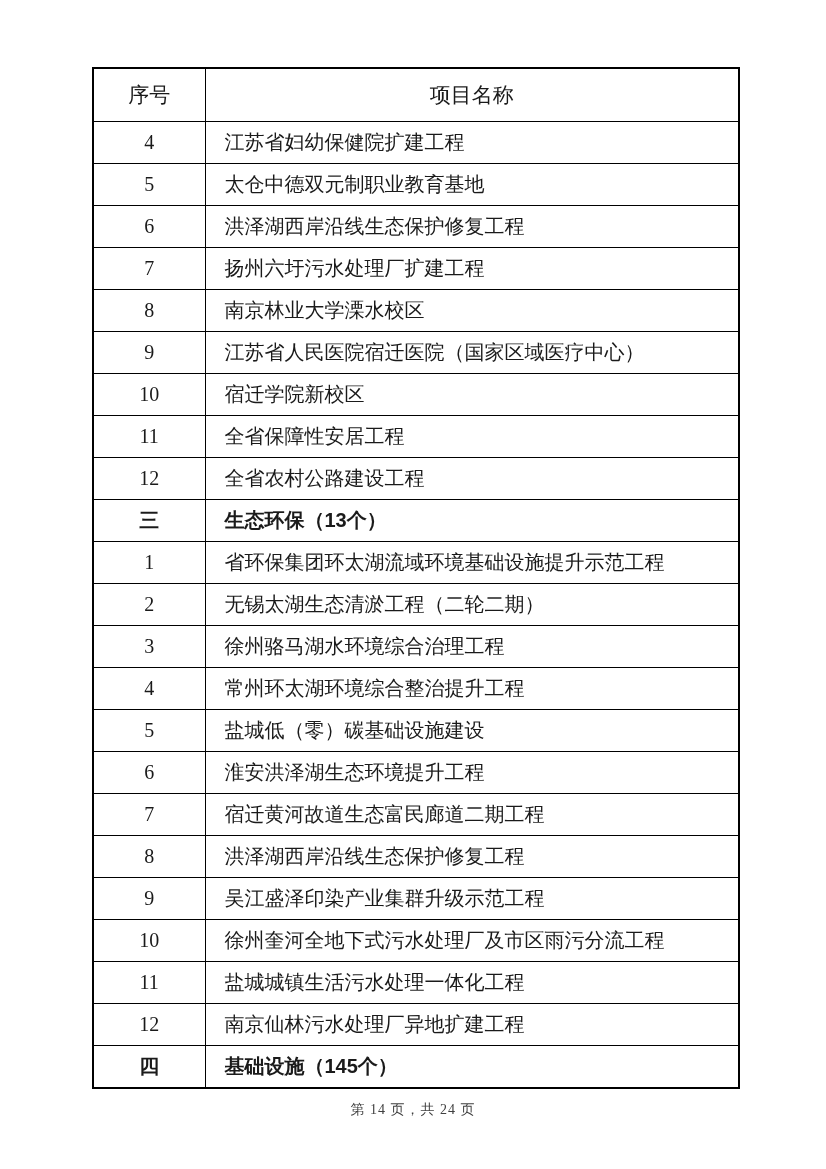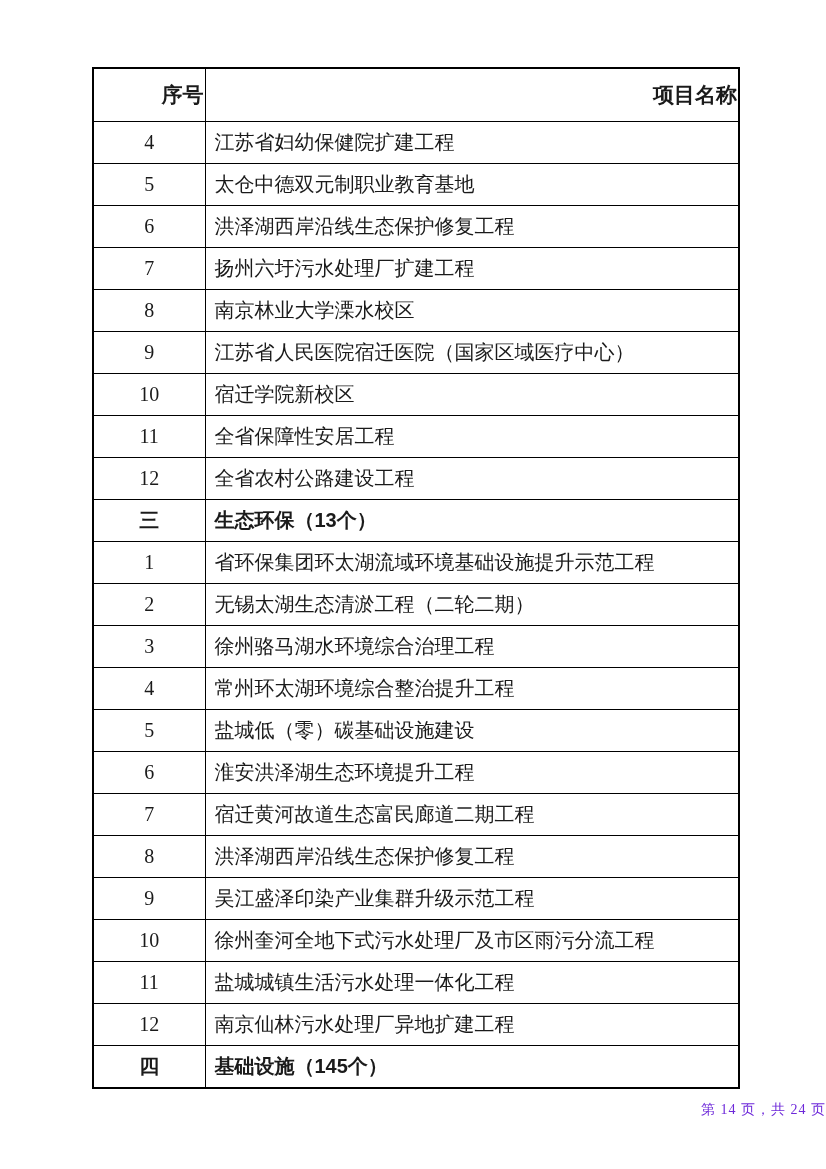--- a/index.html
+++ b/index.html
@@ -23,38 +23,38 @@
   col.c2 { width: 534px; }
   th, td {
     border: 1px solid #000;
     overflow: hidden;
     white-space: nowrap;
     vertical-align: middle;
   }
   tr.hdr th {
     height: 50px;
     font-size: 21px;
-    font-weight: bold;
+    font-weight: normal;
     font-family: "Liberation Sans", "DejaVu Sans", sans-serif;
-    text-align: right;
+    text-align: center;
   }
   tr.row td { height: 39px; font-size: 20px; }
   td.num { text-align: center; }
-  td.name { padding-left: 9px; text-align: left; }
+  td.name { padding-left: 19px; text-align: left; }
   tr.section td {
     font-weight: bold;
     font-family: "Liberation Sans", "DejaVu Sans", sans-serif;
   }
   .footer {
     position: absolute;
     left: 0; top: 1101px;
     width: 826px;
-    text-align: right;
+    text-align: center;
     font-size: 14px;
-    color: #6d28d9;
+    color: #404040;
     letter-spacing: 1px;
   }
 </style>
 </head>
 <body>
 
 <table class="doc">
   <colgroup>
       <col class="c1">
       <col class="c2">

